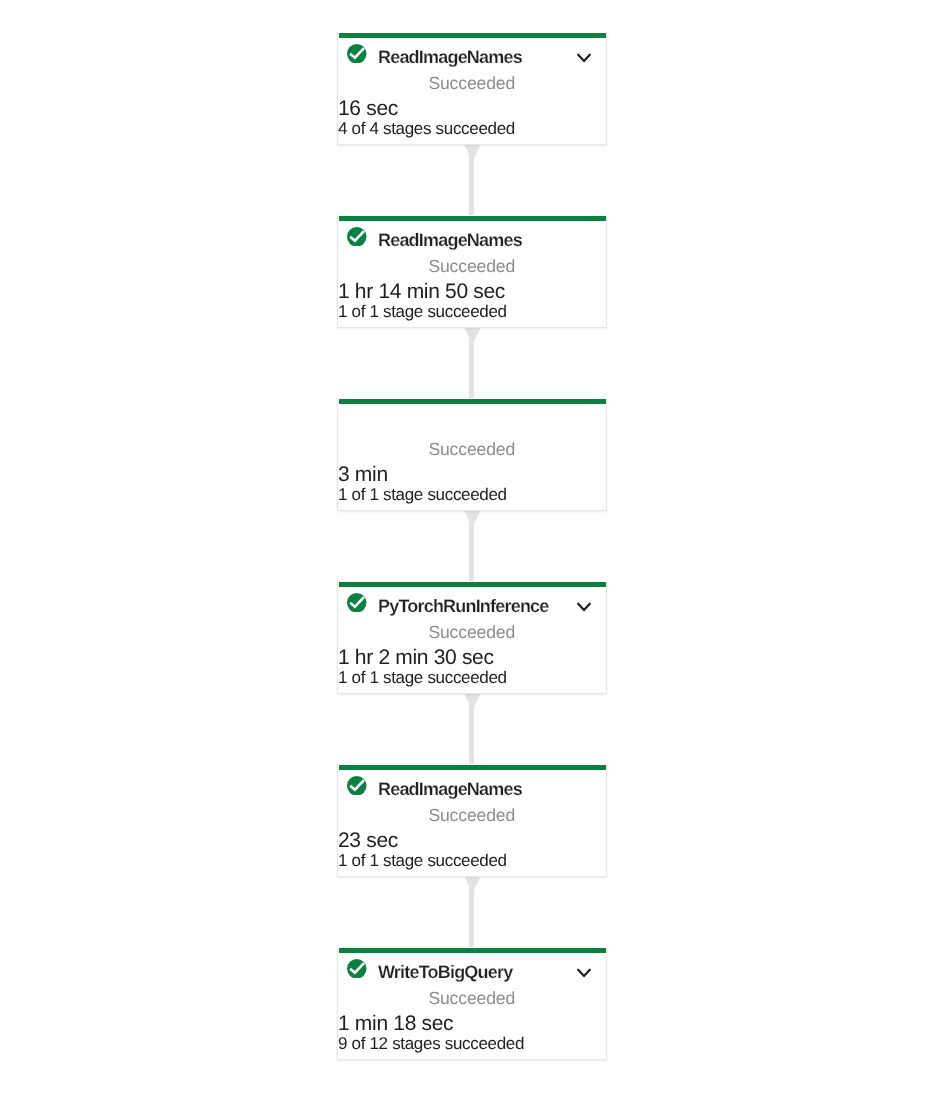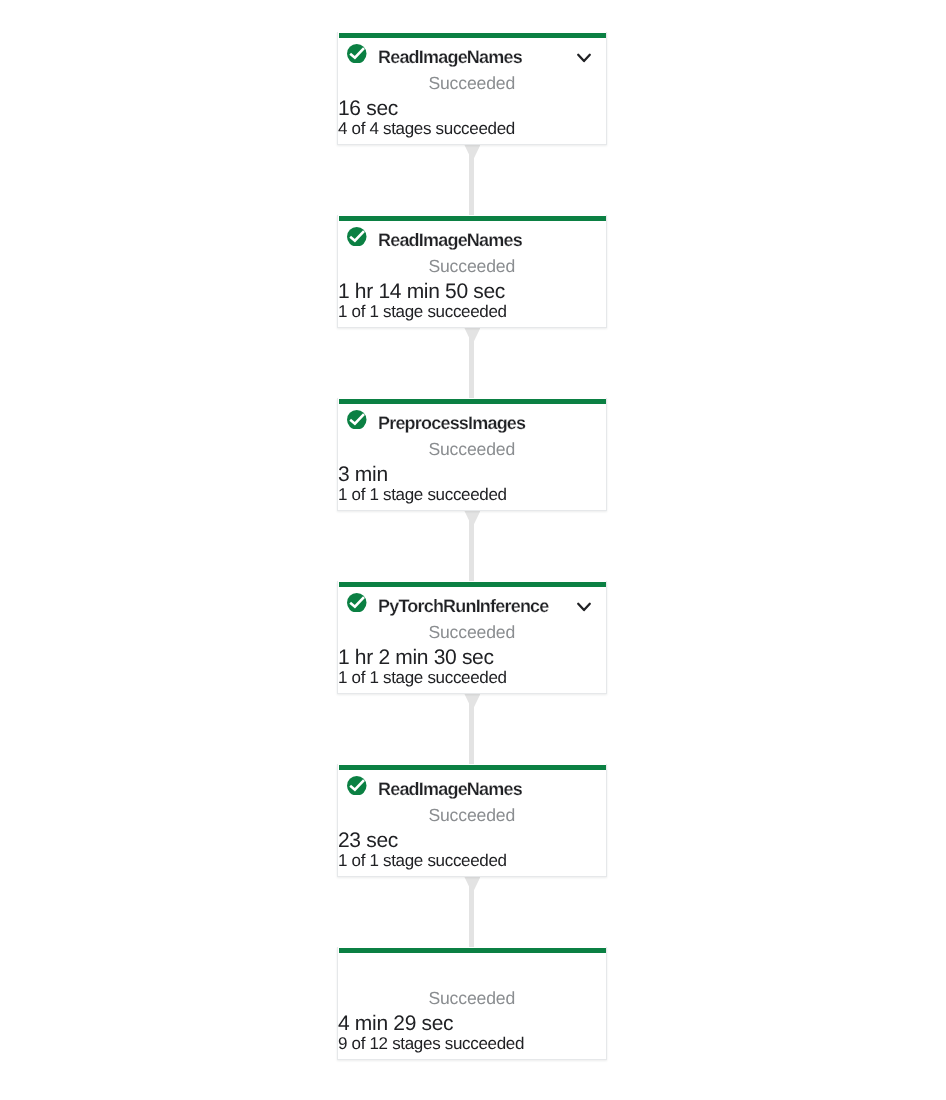--- a/index.html
+++ b/index.html
@@ -100,29 +100,20 @@
         </svg>
       </span>
       <div class="title">ReadImageNames</div>
     </div>
     <div class="status">Succeeded</div>
     <div class="dur">1 hr 14 min 50 sec</div>
     <div class="stages">1 of 1 stage succeeded</div>
   </div>
   <div class="node" style="top:397.5px">
     <div class="accent"></div>
-    <div class="hdr">
-      <span class="state-icon">
-        <svg viewBox="0 0 24 24" width="19.5" height="19.5">
-          <circle cx="12" cy="12" r="12" fill="#0b8043"></circle>
-          <path d="M3.9 12.0 9.7 16.8 20.9 5.1" fill="none" stroke="#ffffff" stroke-width="3.2" stroke-linecap="butt" stroke-linejoin="miter"></path>
-        </svg>
-      </span>
-      <div class="title">PreprocessImages</div>
-    </div>
     <div class="status">Succeeded</div>
     <div class="dur">3 min</div>
     <div class="stages">1 of 1 stage succeeded</div>
   </div>
   <div class="node" style="top:580.5px">
     <div class="accent"></div>
     <div class="hdr">
       <span class="state-icon">
         <svg viewBox="0 0 24 24" width="19.5" height="19.5">
           <circle cx="12" cy="12" r="12" fill="#0b8043"></circle>
@@ -150,18 +141,32 @@
         </svg>
       </span>
       <div class="title">ReadImageNames</div>
     </div>
     <div class="status">Succeeded</div>
     <div class="dur">23 sec</div>
     <div class="stages">1 of 1 stage succeeded</div>
   </div>
   <div class="node" style="top:946.5px">
     <div class="accent"></div>
+    <div class="hdr">
+      <span class="state-icon">
+        <svg viewBox="0 0 24 24" width="19.5" height="19.5">
+          <circle cx="12" cy="12" r="12" fill="#0b8043"></circle>
+          <path d="M3.9 12.0 9.7 16.8 20.9 5.1" fill="none" stroke="#ffffff" stroke-width="3.2" stroke-linecap="butt" stroke-linejoin="miter"></path>
+        </svg>
+      </span>
+      <div class="title">WriteToBigQuery</div>
+      <span class="chev">
+        <svg viewBox="0 0 24 24" width="16" height="16">
+          <path d="M3.3 7.1 12 16.6 20.7 7.1" fill="none" stroke="#202124" stroke-width="3.4" stroke-linecap="round" stroke-linejoin="round"></path>
+        </svg>
+      </span>
+    </div>
     <div class="status">Succeeded</div>
-    <div class="dur">4 min 29 sec</div>
+    <div class="dur">1 min 18 sec</div>
     <div class="stages">9 of 12 stages succeeded</div>
   </div>
 
 </div>
 
 </body></html>

